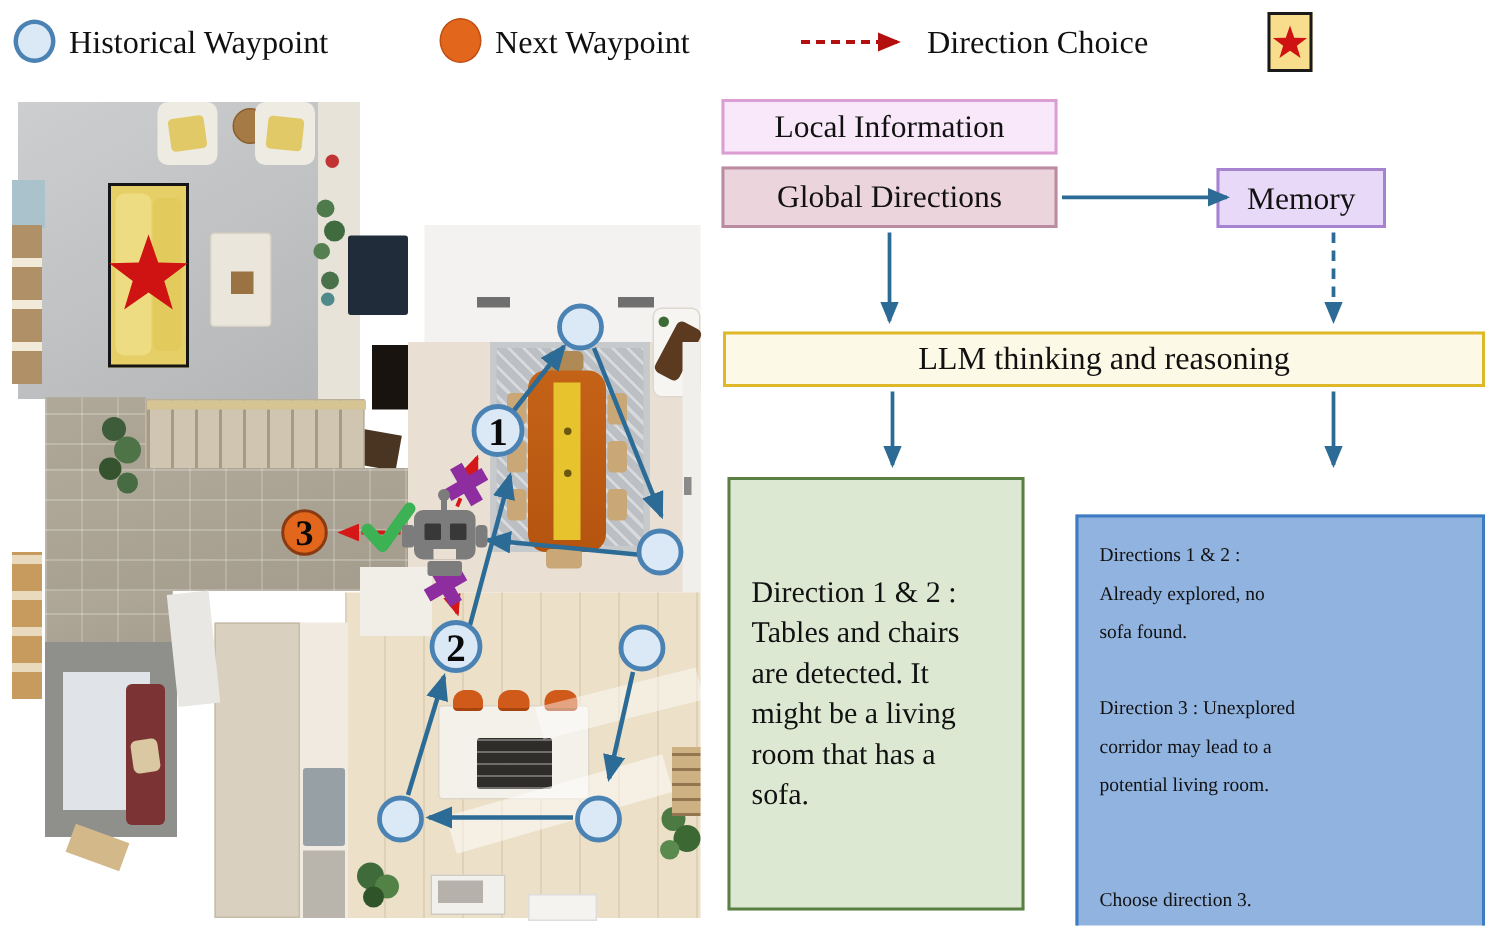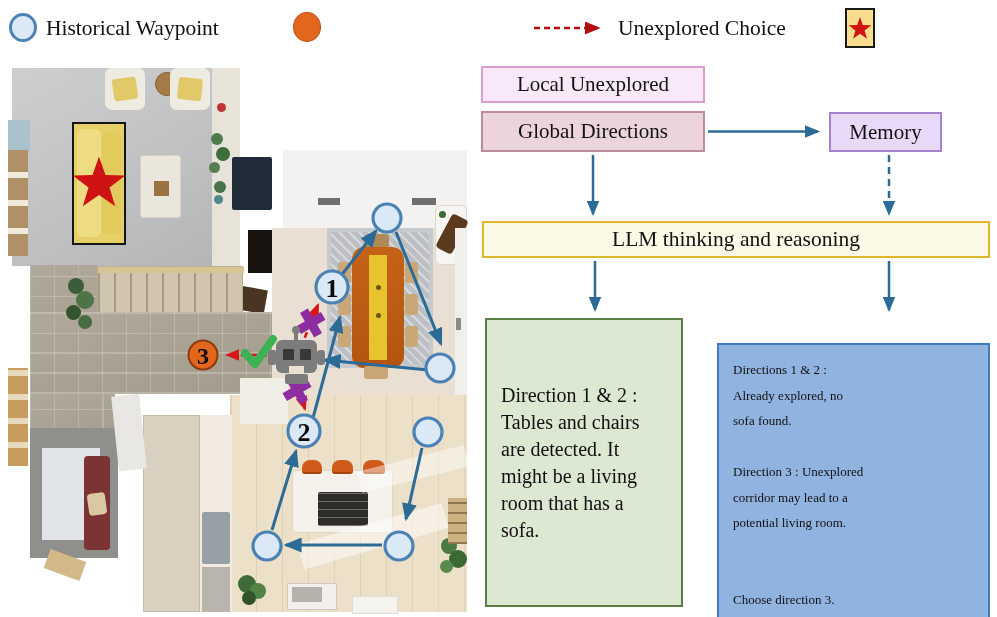--- a/index.html
+++ b/index.html
@@ -19,48 +19,49 @@
   .m{position:absolute;box-sizing:border-box;}
   .round{border-radius:50%;}
   .stone{background:#a8a193;background-image:
       repeating-linear-gradient(0deg,rgba(255,255,255,.22) 0 1.5px,transparent 1.5px 20px),
       repeating-linear-gradient(90deg,rgba(255,255,255,.18) 0 1.5px,transparent 1.5px 24px),
       linear-gradient(165deg,#b0a898,#a39c8c);}
   
   .fbox{position:absolute;box-sizing:border-box;display:flex;align-items:center;justify-content:center;font-size:21px;}
   #box-local{left:481px;top:66px;width:224px;height:37px;background:var(--local-fill);border:2px solid var(--local-border);}
   #box-global{left:481px;top:111px;width:224px;height:41px;background:var(--global-fill);border:2px solid var(--global-border);}
-  #box-memory{left:829px;top:112px;width:113px;height:40px;background:var(--memory-fill);border:2px solid var(--memory-border);}
+  #box-memory{left:811px;top:112px;width:113px;height:40px;background:var(--memory-fill);border:2px solid var(--memory-border);}
   #box-llm{left:482px;top:221px;width:508px;height:37px;background:var(--llm-fill);border:2px solid var(--llm-border);font-size:21.5px;}
   #box-observation{left:485px;top:318px;width:198px;height:289px;background:var(--observation-fill);border:2px solid var(--observation-border);
       justify-content:flex-start;padding-left:14px;font-size:20px;line-height:27px;white-space:pre-line;}
   #box-reasoning{left:717px;top:317px;width:273px;height:291px;background:var(--reasoning-fill);border:2px solid var(--reasoning-border);
       align-items:flex-start;justify-content:flex-start;padding:12px 0 0 14px;font-size:13px;line-height:25.5px;white-space:pre-line;margin-top:26px;}
   
   #overlay{position:absolute;left:0;top:0;width:997px;height:617px;pointer-events:none;z-index:5;}
   .star{fill:var(--goal-star);}
 </style>
 </head>
 <body>
 
 <div class="abs" style="left:0;top:0;width:997px;height:55px;">
   <div class="legend-circle" id="legend-historical-icon"></div>
   <div class="legend-label" style="left:46px;">Historical Waypoint</div>
 
   <div class="legend-circle" id="legend-next-icon"></div>
+  <div class="legend-label" style="left:330px;">Next Waypoint</div>
 
   <svg class="abs" style="left:532px;top:20px;" width="82" height="16">
     <defs>
       <marker id="ah-dred" markerWidth="6" markerHeight="5" refX="5" refY="2.5" orient="auto">
         <path d="M0,0 L6,2.5 L0,5 Z" fill="#b40f0f"></path>
       </marker>
     </defs>
     <line x1="2" y1="8" x2="66" y2="8" stroke-width="2.6" stroke-dasharray="6 4" marker-end="url(#ah-dred)" stroke="#b40f0f"></line>
   </svg>
-  <div class="legend-label" style="left:618px;">Unexplored Choice</div>
+  <div class="legend-label" style="left:618px;">Direction Choice</div>
 
   <div class="abs" id="legend-goal-box">
     <svg width="26" height="36" style="display:block">
       <use href="#star-shape" class="star" transform="translate(13,19) scale(1.0)"></use>
     </svg>
   </div>
 </div>
 
 <div class="abs" id="map">
 
@@ -155,21 +156,21 @@
   <div class="m round" style="left:242px;top:520px;width:16px;height:16px;background:#538246;"></div>
   <div class="m round" style="left:234px;top:528px;width:14px;height:14px;background:#2f5429;"></div>
   <div class="m round" style="left:433px;top:475px;width:16px;height:16px;background:#4c7a42;"></div>
   <div class="m round" style="left:441px;top:487px;width:18px;height:18px;background:#3c6834;"></div>
   <div class="m round" style="left:432px;top:497px;width:13px;height:13px;background:#5a8a4e;"></div>
   <div class="m" style="left:440px;top:435px;width:19px;height:46px;background:#cdb183;background-image:repeating-linear-gradient(0deg,rgba(90,60,30,.5) 0 2px,transparent 2px 10px);"></div>
   <div class="m" style="left:344px;top:533px;width:46px;height:18px;background:#f5f3ef;border:1px solid #ddd;"></div>
 </div>
 
 <div class="fbox" id="box-local">
-    <span>Local Unexplored</span>
+    <span>Local Information</span>
   </div>
 <div class="fbox" id="box-global">
     <span>Global Directions</span>
   </div>
 <div class="fbox" id="box-memory">
     <span>Memory</span>
   </div>
 <div class="fbox" id="box-llm">
     <span>LLM thinking and reasoning</span>
   </div>

